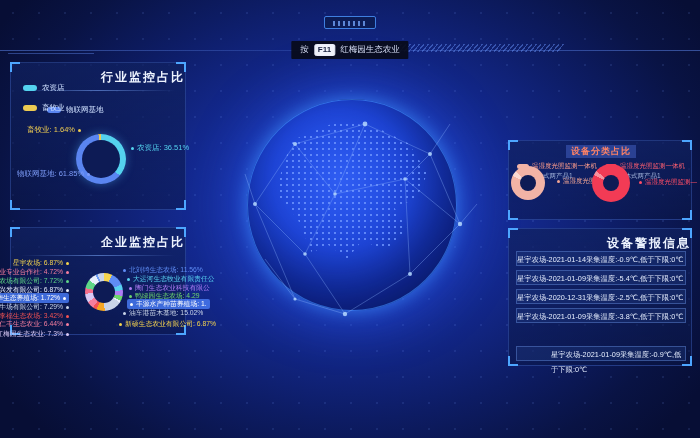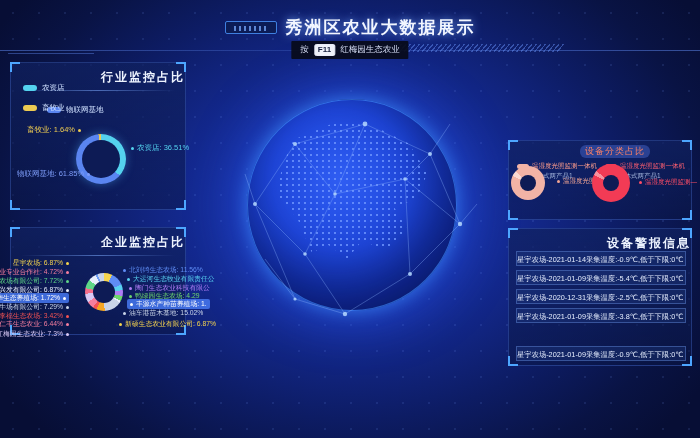--- a/index.html
+++ b/index.html
@@ -84,23 +84,23 @@
   .co.dr::after{ content:""; display:inline-block; width:3px; height:3px; border-radius:50%;
     background:currentColor; margin-left:3px; vertical-align:middle; }
   .co.dl::before{ content:""; display:inline-block; width:3px; height:3px; border-radius:50%;
     background:currentColor; margin-right:3px; vertical-align:middle; }
   .co .ln{ display:inline-block; width:9px; height:1px; background:currentColor; vertical-align:middle; }
   .rt{ text-align:right; }
   .pill{ background:rgba(70,120,240,.85); color:#fff; padding:0 3px; border-radius:2px; }
   .ent-lab{ font-size:6.8px; }
 
   
-  .class-title{ position:absolute; left:71px; top:4px; width:70px; height:13px; line-height:13px;
-    text-align:center; background:rgba(70,100,200,.5); border-radius:6px;
-    color:#ff8265; font-size:9px; font-weight:normal; letter-spacing:1px; }
+  .class-title{ position:absolute; left:57px; top:4px; width:70px; height:13px; line-height:13px;
+    text-align:center; background:rgba(70,100,200,.5); border-radius:0;
+    color:#ff8265; font-size:9px; font-weight:bold; letter-spacing:1px; }
   .cl-lg{ position:absolute; display:flex; align-items:center; gap:3px; font-size:6.5px; color:#ff9d8c; white-space:nowrap; }
   .cl-lg .sw{ width:12px; height:5px; border-radius:2.5px; }
   .cl-lg2{ color:#9fb0d8; }
   .cl-lg2 .dash{ width:8px; height:1px; background:#9fb0d8; }
 
   
   .arow{ position:absolute; left:7px; width:170px; height:15px; line-height:15px; text-align:left;
     font-size:7.3px; color:#e6eeff; background:rgba(35,65,140,.3); border:1px solid rgba(100,140,220,.45); }
 </style>
 </head>
@@ -134,21 +134,20 @@
         <circle cx="70" cy="215" r="1.6"></circle>
     </g>
   </svg>
 
   <div class="header">
     <div class="deco-line"></div>
     <div class="deco-line2"></div>
     <div class="hatch"></div>
     <div class="title-row">
       <span class="logo"></span>
-      <h1 class="title">秀洲区农业大数据展示</h1>
     </div>
     <div class="hint">
       <span>按</span>
       <span class="key">F11</span>
       <span>红梅园生态农业</span>
     </div>
   </div>
 
   <div class="panel p1">
     <div class="corners"></div>
@@ -225,15 +224,15 @@
     <span class="co dl" style="left:130px; top:37px; color:#ff4d66; font-size:6.5px;">温湿度光照监测—</span>
   </div>
 
   <div class="panel p5">
     <div class="corners"></div>
     <div class="ptitle">设备警报信息</div>
     <div class="arow" style="top:22px;">星宇农场-2021-01-14采集温度:-0.9℃,低于下限:0℃</div>
     <div class="arow" style="top:41px;">星宇农场-2021-01-09采集温度:-5.4℃,低于下限:0℃</div>
     <div class="arow" style="top:60px;">星宇农场-2020-12-31采集温度:-2.5℃,低于下限:0℃</div>
     <div class="arow" style="top:79px;">星宇农场-2021-01-09采集温度:-3.8℃,低于下限:0℃</div>
-    <div class="arow" style="top:117px;">星宇农场-2021-01-09采集温度:-0.9℃,低于下限:0℃</div>
+    <div class="arow" style="top:117px;padding-left:34px;">星宇农场-2021-01-09采集温度:-0.9℃,低于下限:0℃</div>
   </div>
 </div>
 
 </body></html>

